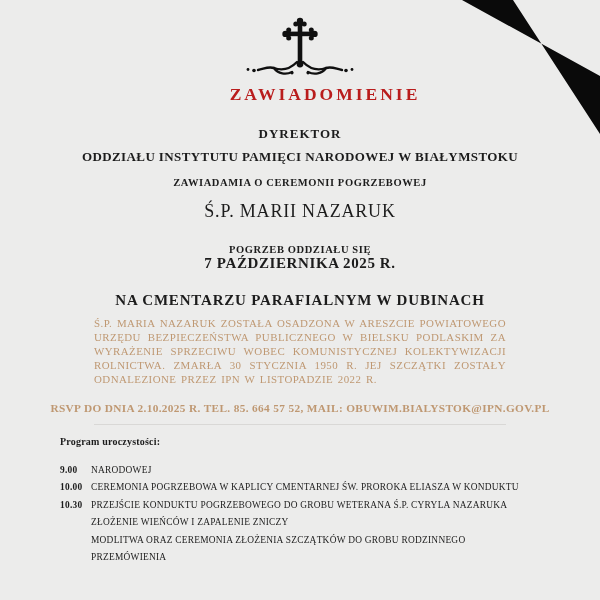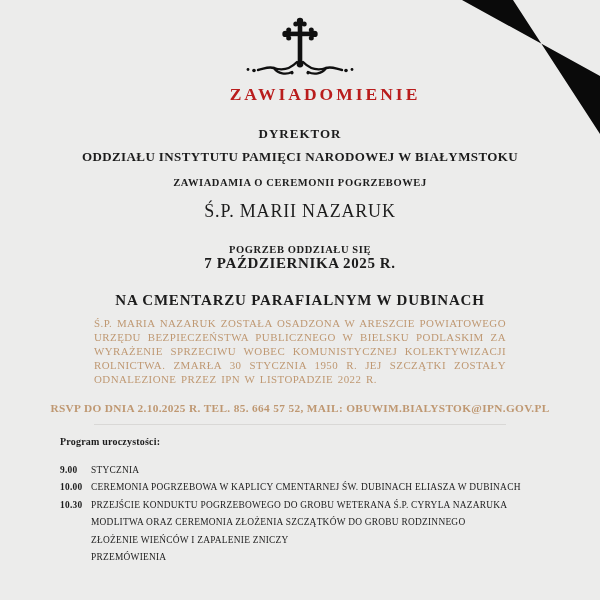--- a/index.html
+++ b/index.html
@@ -100,37 +100,37 @@
   <div class="divider"></div>
 
   <div class="program">
     <div class="program-heading">Program uroczystości:</div>
 
     <div class="program-rows">
 
       <div class="program-row">
         <span class="program-time">9.00</span>
         <span class="program-lines">
-          <div>STYCZNIA</div>
+          <div>NARODOWEJ</div>
         </span>
       </div>
 
       <div class="program-row">
         <span class="program-time">10.00</span>
         <span class="program-lines">
-          <div>CEREMONIA POGRZEBOWA W KAPLICY CMENTARNEJ ŚW. DUBINACH ELIASZA W DUBINACH</div>
+          <div>CEREMONIA POGRZEBOWA W KAPLICY CMENTARNEJ ŚW. PROROKA ELIASZA W KONDUKTU</div>
         </span>
       </div>
 
       <div class="program-row">
         <span class="program-time">10.30</span>
         <span class="program-lines">
           <div>PRZEJŚCIE KONDUKTU POGRZEBOWEGO DO GROBU WETERANA Ś.P. CYRYLA NAZARUKA</div>
+          <div>ZŁOŻENIE WIEŃCÓW I ZAPALENIE ZNICZY</div>
           <div>MODLITWA ORAZ CEREMONIA ZŁOŻENIA SZCZĄTKÓW DO GROBU RODZINNEGO</div>
-          <div>ZŁOŻENIE WIEŃCÓW I ZAPALENIE ZNICZY</div>
           <div>PRZEMÓWIENIA</div>
         </span>
       </div>
 
     </div>
   </div>
 
 </div>
 
 </body></html>

